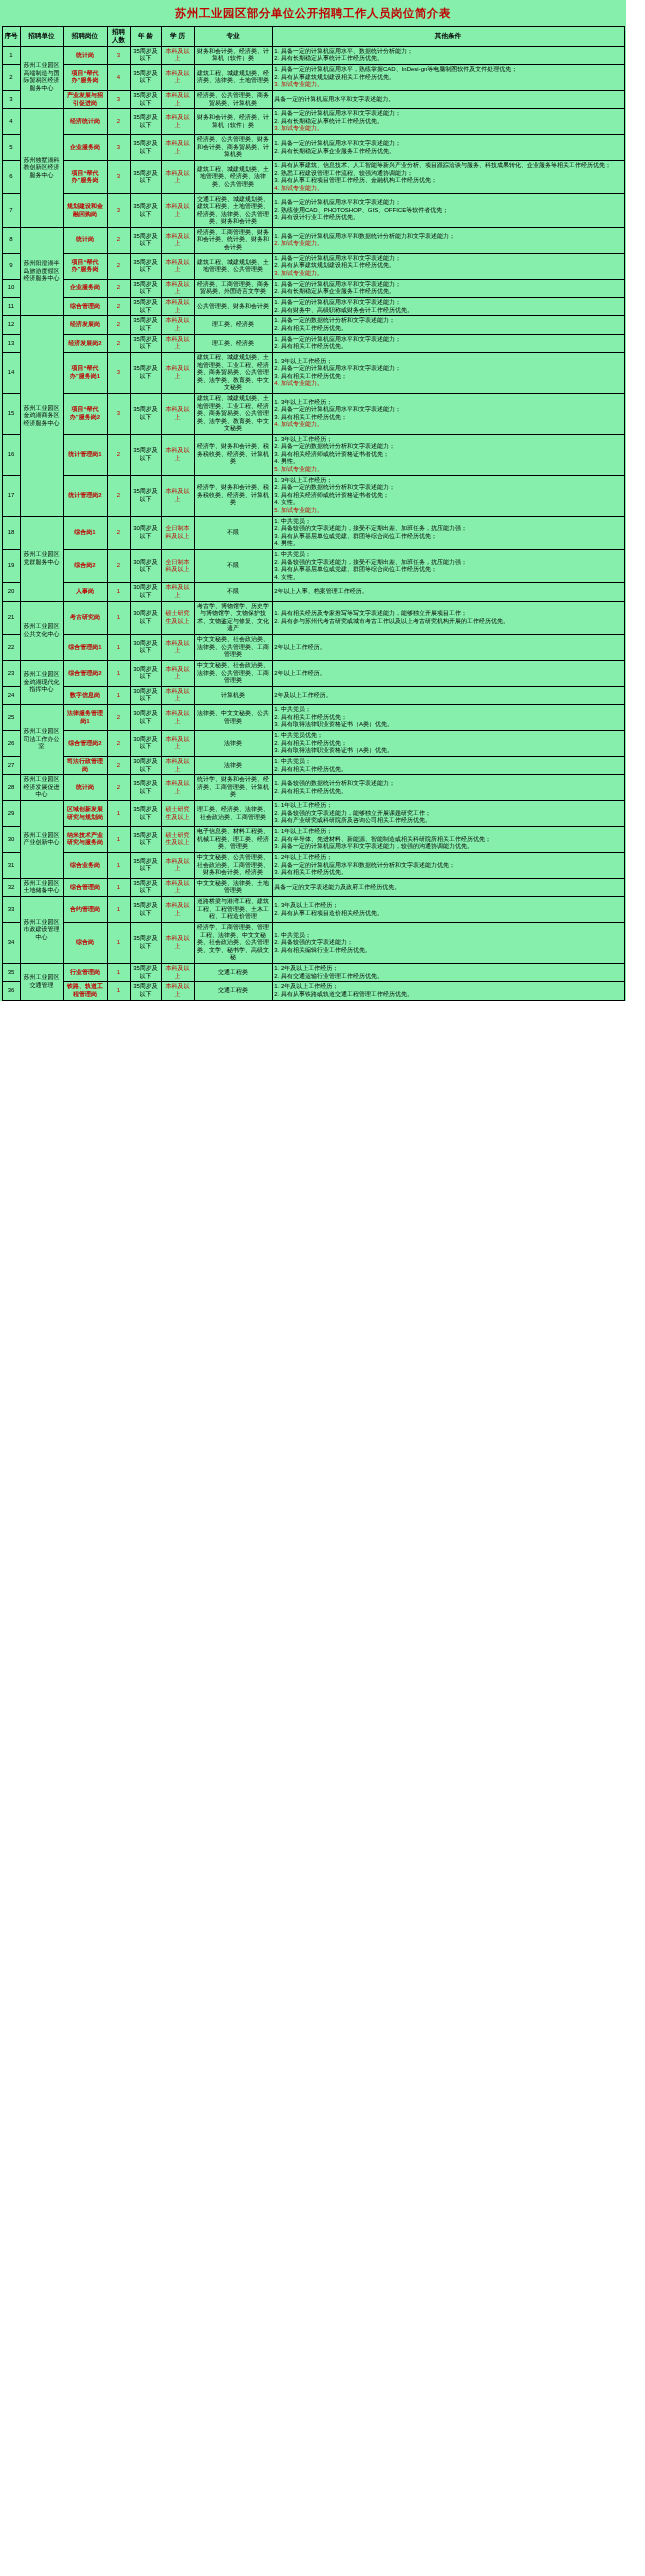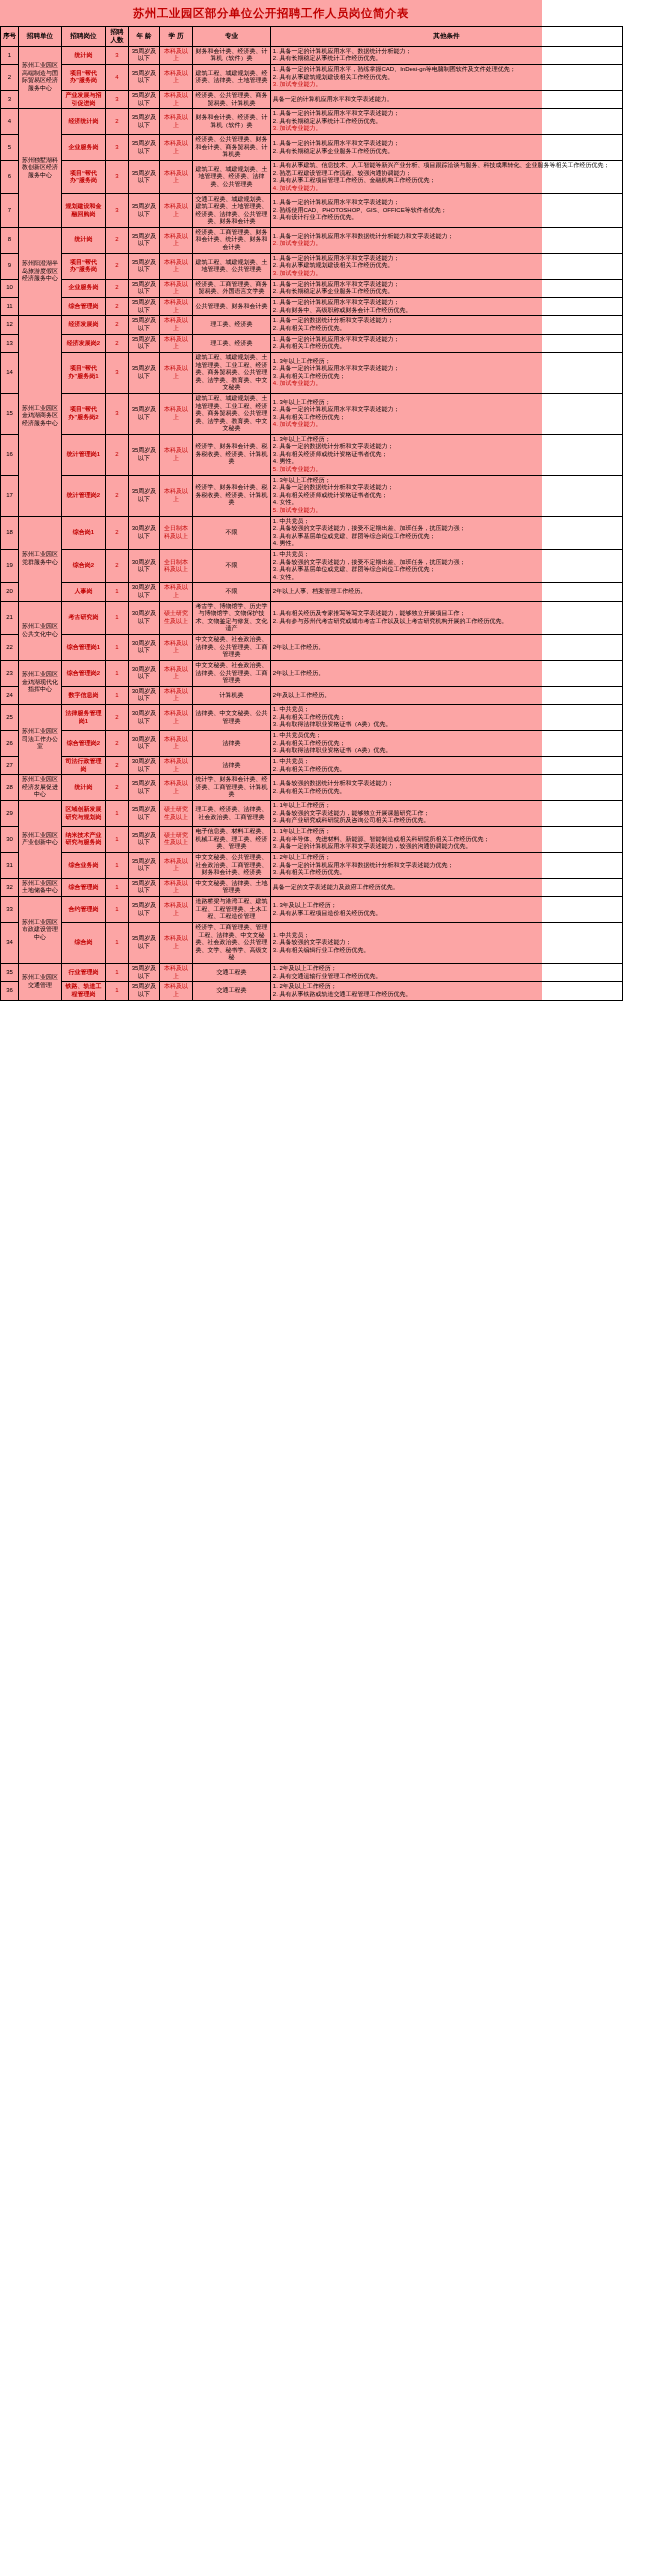--- a/index.html
+++ b/index.html
@@ -1,17 +1,17 @@
 <!DOCTYPE html>
 <html style="font-size:9.6px"><head>
 <meta charset="utf-8">
 <style>
   html,body{margin:0;padding:0;background:#ffffff;}
   body{font-family:"Liberation Sans","DejaVu Sans",sans-serif;color:#000;}
-  #page{width:542px;position:relative;background:#fca5a5;}
+  #page{width:626px;position:relative;background:#86efac;}
   .doc-title{
     text-align:center;
     font-size:11.4px;
     font-weight:bold;
     color:#c00000;
     padding:6px 0 4.8px 0;
     letter-spacing:0.6px;
   }
   table.jobs{
     border-collapse:collapse;

